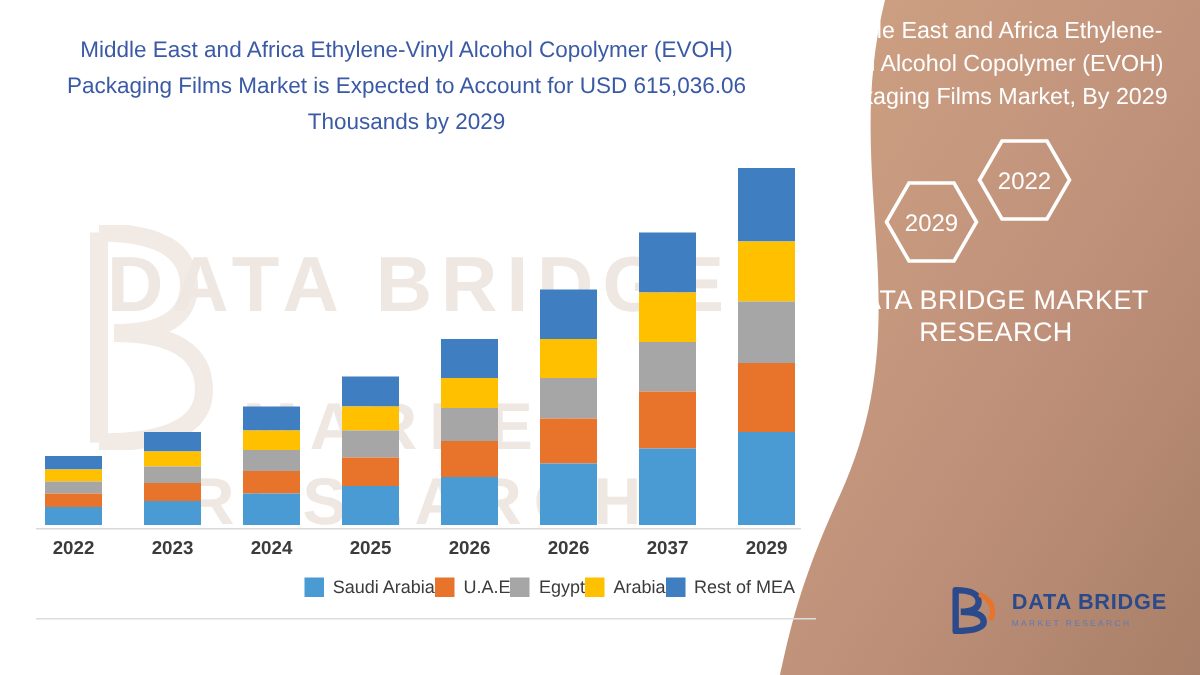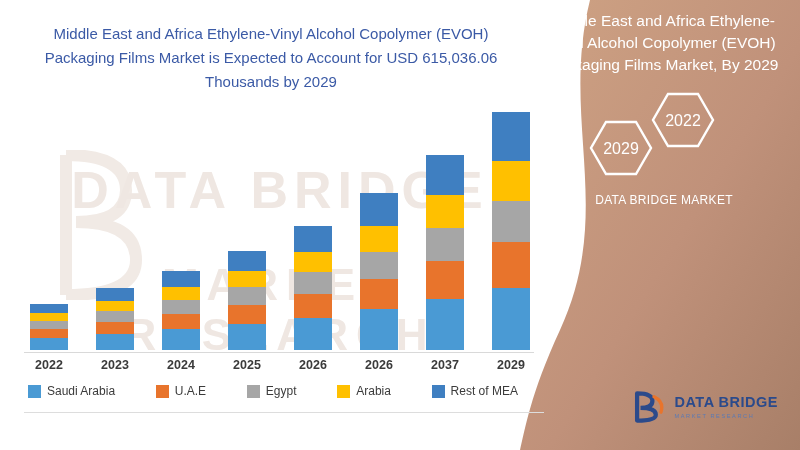--- a/index.html
+++ b/index.html
@@ -41,21 +41,21 @@
     position: absolute;
     top: 88px; left: 52px;
     width: 180px; height: 92px;
   }
   .hex-group svg { display: block; }
   .brand-text {
     position: absolute;
     top: 190px; left: 22px; width: 244px;
     text-align: center;
     color: #ffffff;
-    font-size: 12px;
+    font-size: 18px;
     line-height: 21px;
     letter-spacing: .3px;
   }
 
   
   .headline {
     position: absolute;
     top: 22px; left: 36px; width: 470px;
     text-align: center;
     color: #3b5aa6;
@@ -132,24 +132,24 @@
     width: 38px;
     text-align: center;
     font-size: 12.5px;
     font-weight: bold;
     color: #3b3b3b;
   }
 
   
   .legend {
     position: absolute;
-    left: 28px; top: 384px;
+    left: 40px; top: 384px;
     width: 490px;
     display: flex;
-    justify-content: space-between;
+    justify-content: flex-end;
     align-items: center;
     z-index: 3;
   }
   .legend-item { display: flex; align-items: center; gap: 6px; }
   .legend-swatch { width: 13px; height: 13px; }
   .legend-label { font-size: 12px; color: #3b3b3b; }
 
   
   .footer-rule {
     position: absolute;
@@ -325,20 +325,21 @@
       <div class="hex-group">
         <svg width="180" height="92" viewBox="0 0 180 92">
           <polygon points="96,6 126,6 141,32 126,58 96,58 81,32" fill="none" stroke="#ffffff" stroke-width="2.4"></polygon>
           <text x="111" y="38" text-anchor="middle" fill="#ffffff" font-family="Liberation Sans, sans-serif" font-size="16" id="hexR">2022</text>
           <polygon points="34,34 64,34 79,60 64,86 34,86 19,60" fill="none" stroke="#ffffff" stroke-width="2.4"></polygon>
           <text x="49" y="66" text-anchor="middle" fill="#ffffff" font-family="Liberation Sans, sans-serif" font-size="16" id="hexL">2029</text>
         </svg>
       </div>
       <div class="brand-text">
         <div>DATA BRIDGE MARKET</div>
+        <div>RESEARCH</div>
       </div>
     </div>
   </div>
 
   <div class="dbmr-logo">
     <svg class="dbmr-mark" viewBox="0 0 40 40">
       <path d="M6 4 L6 36 M6 4 Q24 4 24 13 Q24 21 10 21 Q28 21 28 29 Q28 36 6 36" fill="none" stroke="#2b4a8b" stroke-width="5" stroke-linecap="round"></path>
       <path d="M26 8 Q38 14 34 26" fill="none" stroke="#e8742c" stroke-width="4" stroke-linecap="round"></path>
     </svg>
     <div class="dbmr-words">

